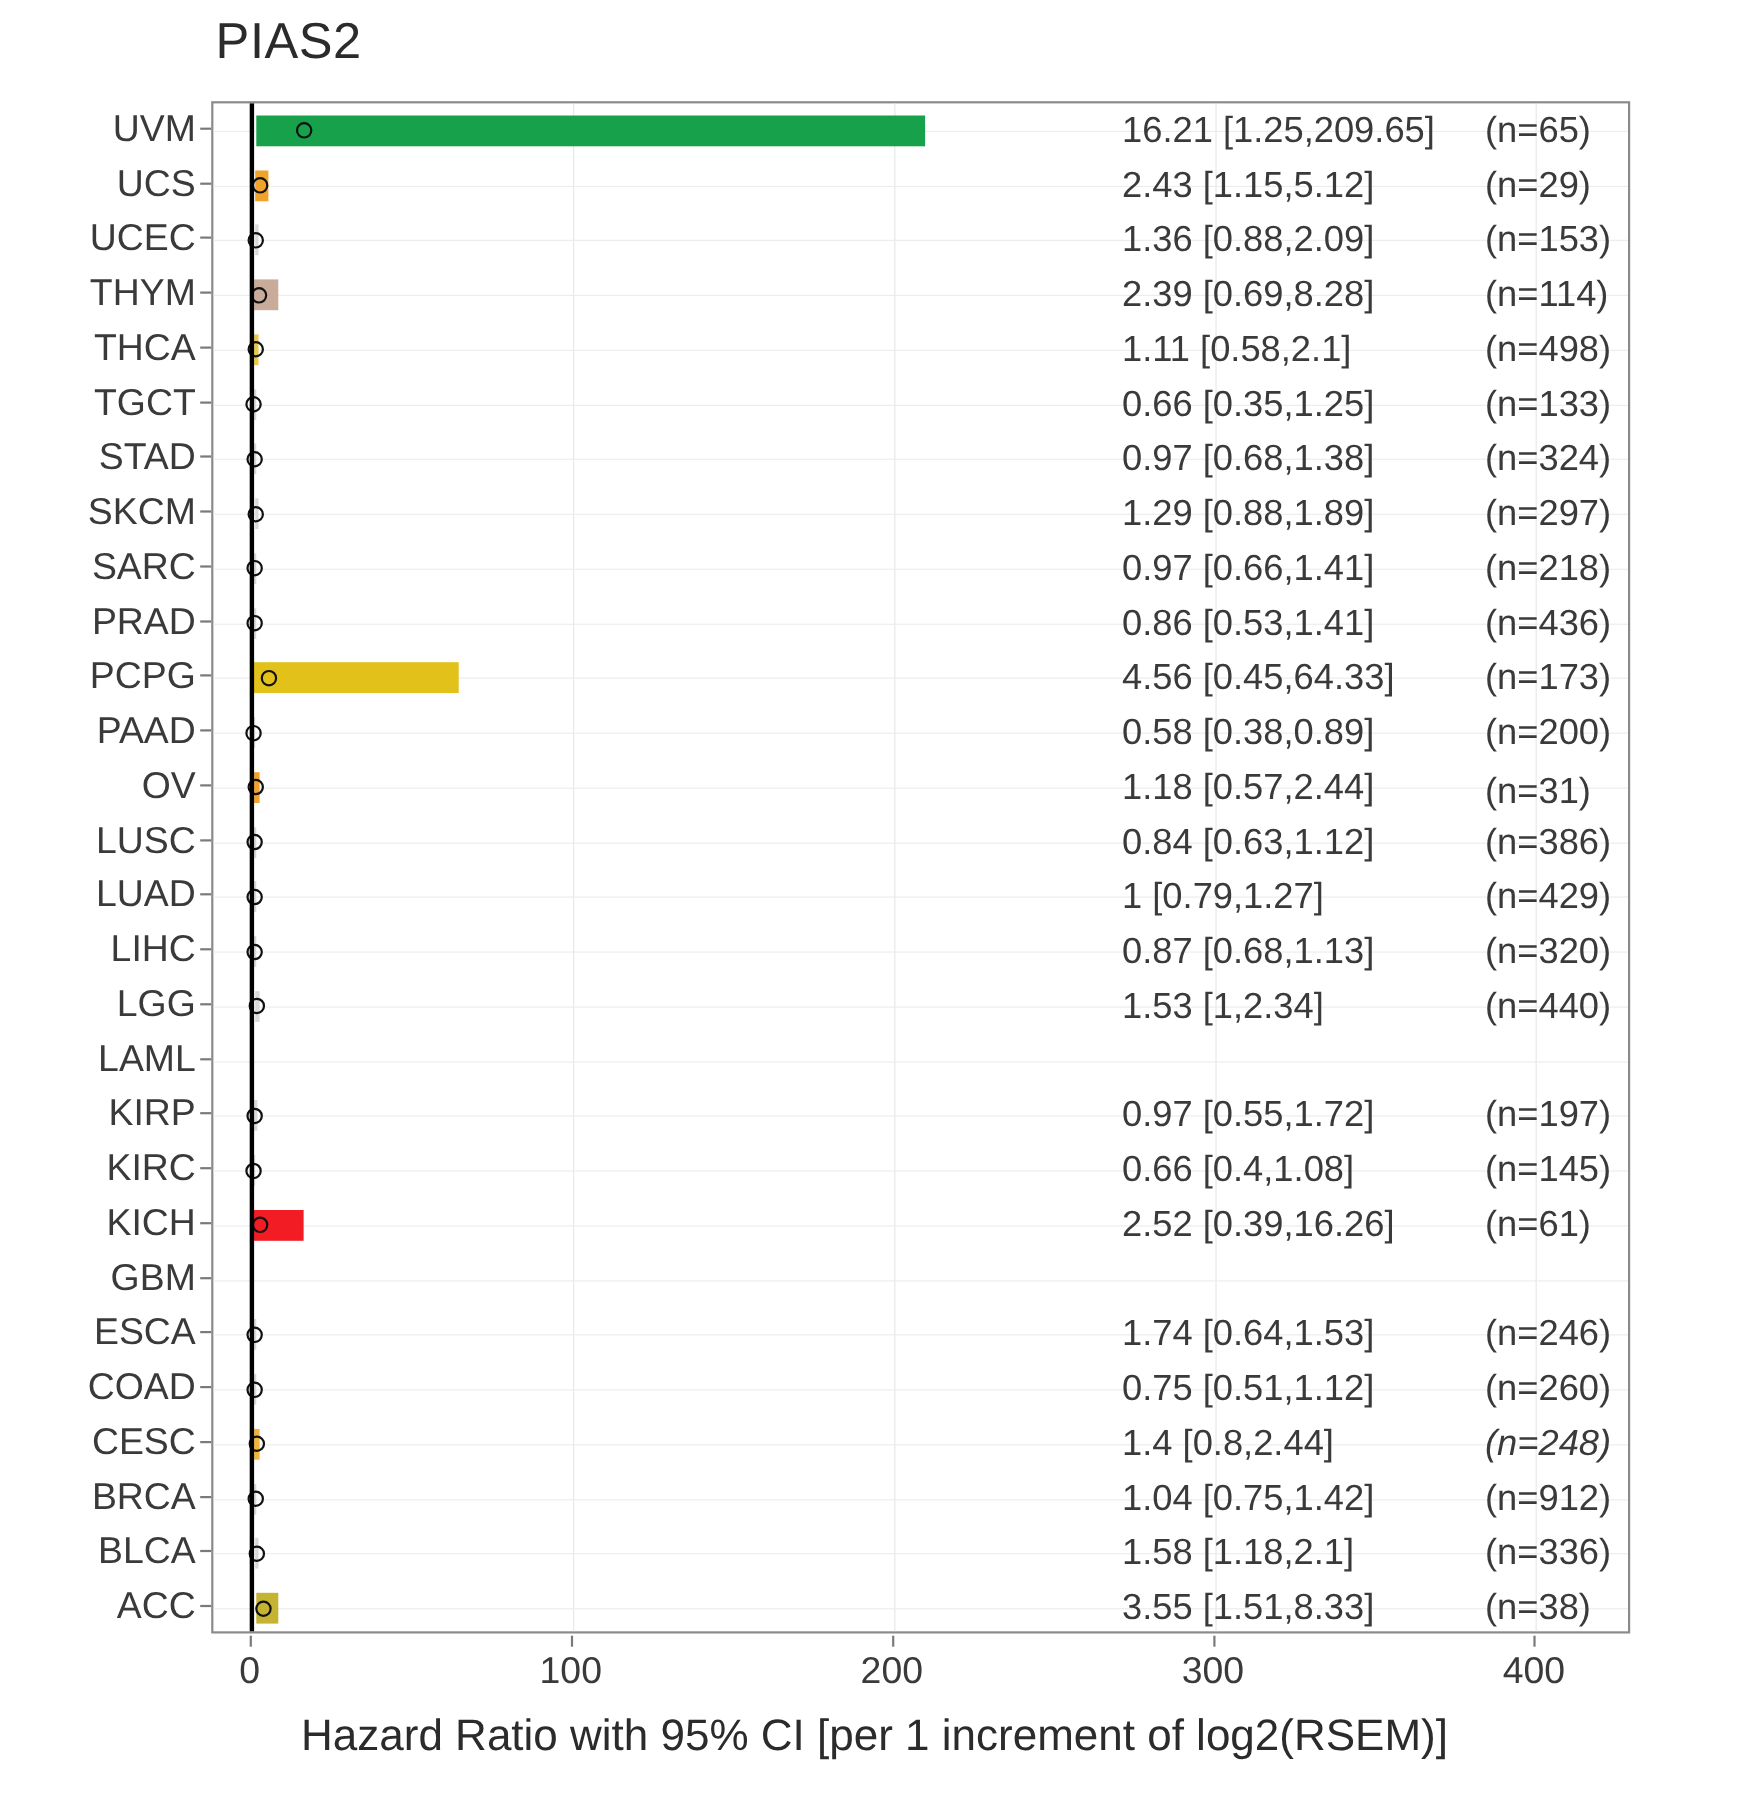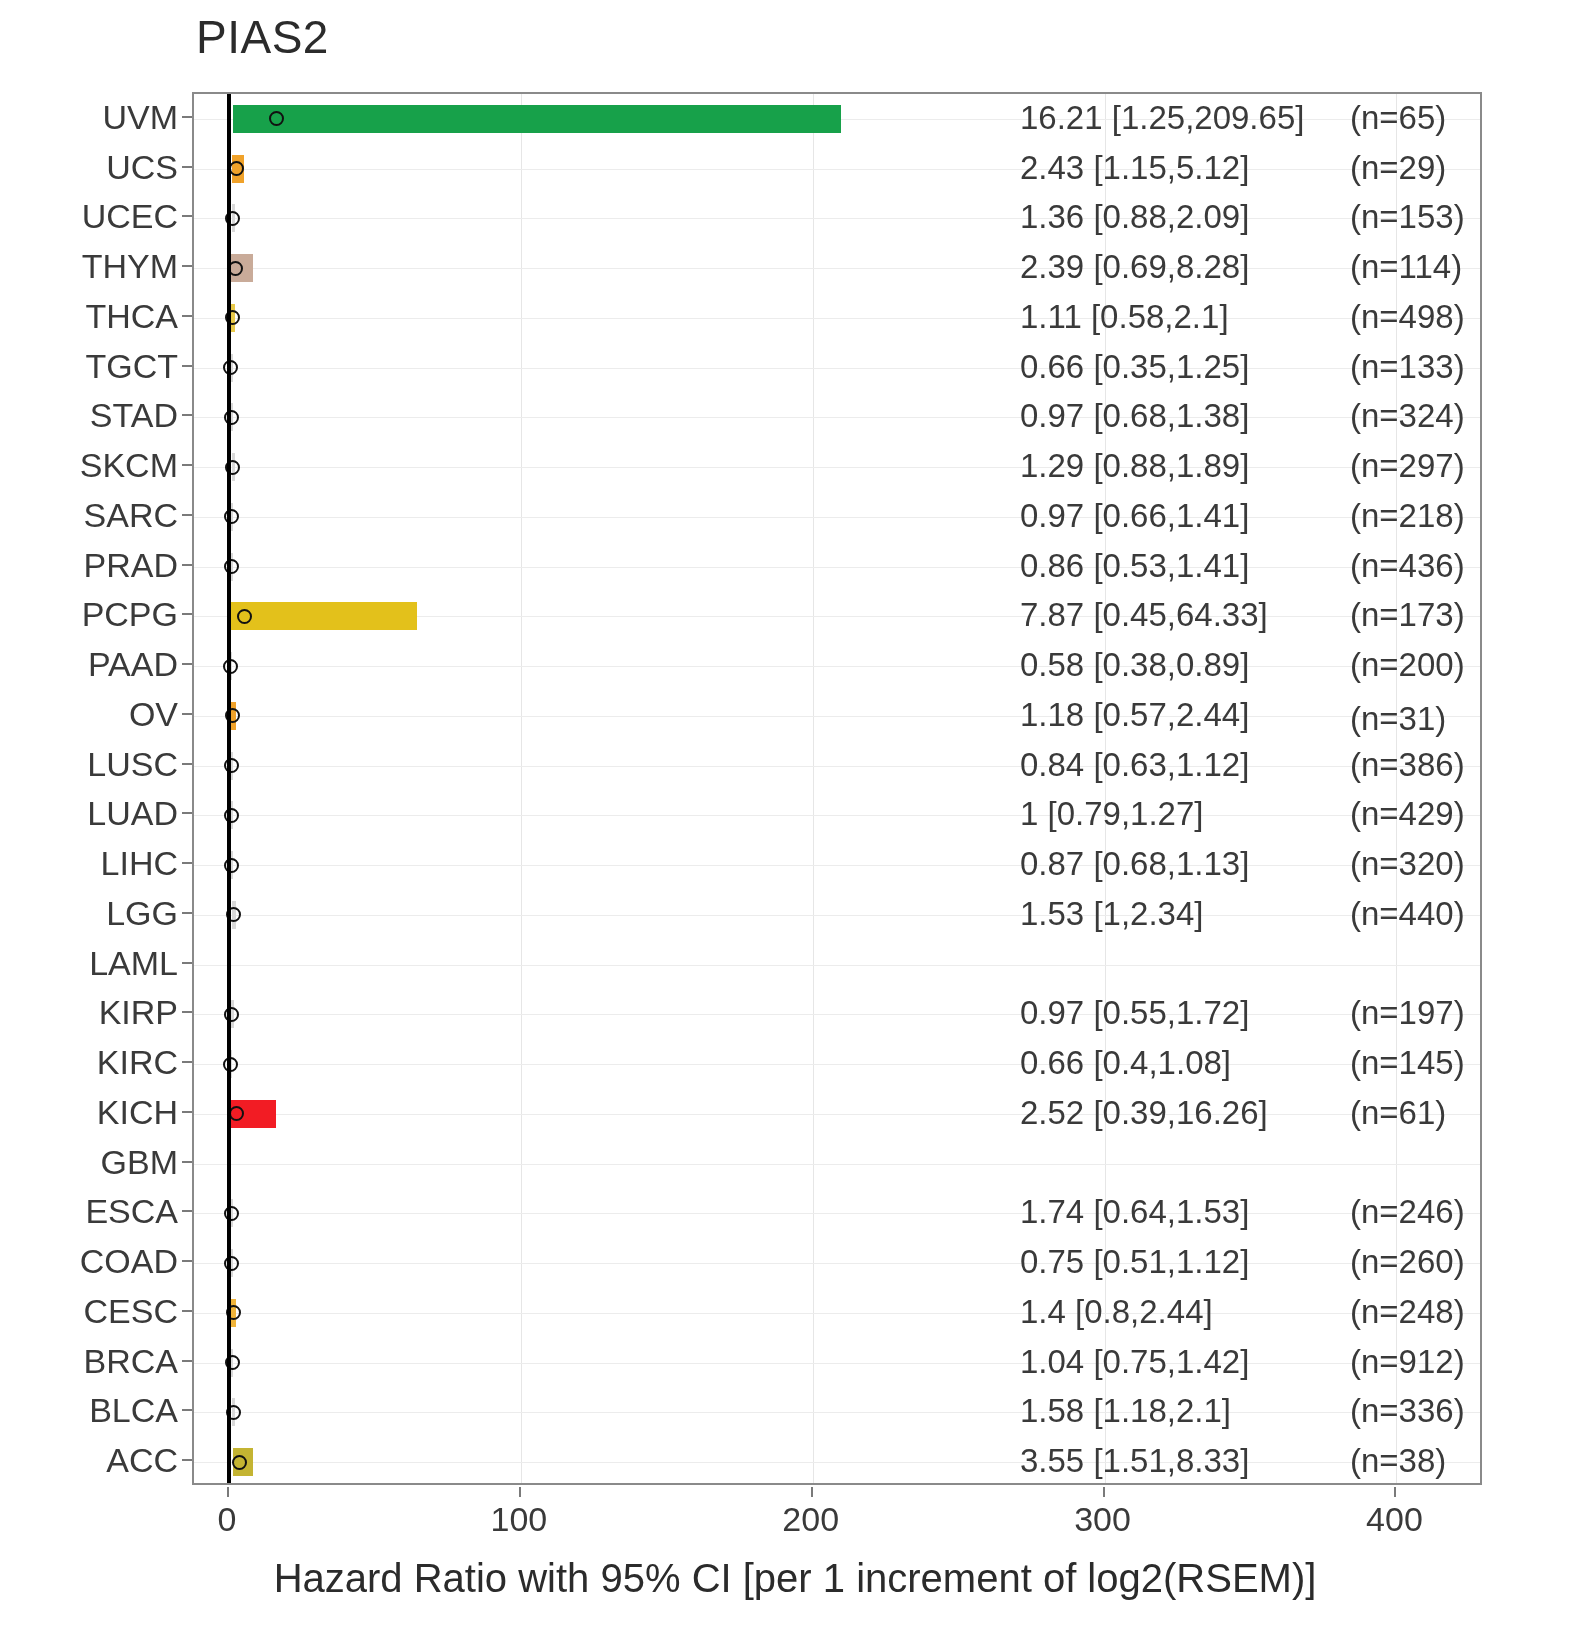--- a/index.html
+++ b/index.html
@@ -306,21 +306,21 @@
       <div class="ann-hr" style="top: 347.625px;">0.66 [0.35,1.25]</div>
       <div class="ann-n" style="top: 347.625px;">(n=133)</div>
       <div class="ann-hr" style="top: 397.375px;">0.97 [0.68,1.38]</div>
       <div class="ann-n" style="top: 397.375px;">(n=324)</div>
       <div class="ann-hr" style="top: 447.125px;">1.29 [0.88,1.89]</div>
       <div class="ann-n" style="top: 447.125px;">(n=297)</div>
       <div class="ann-hr" style="top: 496.875px;">0.97 [0.66,1.41]</div>
       <div class="ann-n" style="top: 496.875px;">(n=218)</div>
       <div class="ann-hr" style="top: 546.625px;">0.86 [0.53,1.41]</div>
       <div class="ann-n" style="top: 546.625px;">(n=436)</div>
-      <div class="ann-hr" style="top: 596.375px;">7.87 [0.45,64.33]</div>
+      <div class="ann-hr" style="top: 596.375px;">4.56 [0.45,64.33]</div>
       <div class="ann-n" style="top: 596.375px;">(n=173)</div>
       <div class="ann-hr" style="top: 646.125px;">0.58 [0.38,0.89]</div>
       <div class="ann-n" style="top: 646.125px;">(n=200)</div>
       <div class="ann-hr" style="top: 695.875px;">1.18 [0.57,2.44]</div>
       <div class="ann-n" style="top: 700px;">(n=31)</div>
       <div class="ann-hr" style="top: 745.625px;">0.84 [0.63,1.12]</div>
       <div class="ann-n" style="top: 745.625px;">(n=386)</div>
       <div class="ann-hr" style="top: 795.375px;">1 [0.79,1.27]</div>
       <div class="ann-n" style="top: 795.375px;">(n=429)</div>
       <div class="ann-hr" style="top: 845.125px;">0.87 [0.68,1.13]</div>
@@ -331,21 +331,21 @@
       <div class="ann-n" style="top: 994.375px;">(n=197)</div>
       <div class="ann-hr" style="top: 1044.12px;">0.66 [0.4,1.08]</div>
       <div class="ann-n" style="top: 1044.12px;">(n=145)</div>
       <div class="ann-hr" style="top: 1093.88px; text-align: right;">2.52 [0.39,16.26]</div>
       <div class="ann-n" style="top: 1093.88px;">(n=61)</div>
       <div class="ann-hr" style="top: 1193.38px;">1.74 [0.64,1.53]</div>
       <div class="ann-n" style="top: 1193.38px;">(n=246)</div>
       <div class="ann-hr" style="top: 1243.12px;">0.75 [0.51,1.12]</div>
       <div class="ann-n" style="top: 1243.12px;">(n=260)</div>
       <div class="ann-hr" style="top: 1292.88px;">1.4 [0.8,2.44]</div>
-      <div class="ann-n" style="top: 1292.88px;">(n=248)</div>
+      <div class="ann-n" style="top: 1292.88px; font-style: italic;">(n=248)</div>
       <div class="ann-hr" style="top: 1342.62px;">1.04 [0.75,1.42]</div>
       <div class="ann-n" style="top: 1342.62px;">(n=912)</div>
       <div class="ann-hr" style="top: 1392.38px;">1.58 [1.18,2.1]</div>
       <div class="ann-n" style="top: 1392.38px;">(n=336)</div>
       <div class="ann-hr" style="top: 1442.12px;">3.55 [1.51,8.33]</div>
       <div class="ann-n" style="top: 1442.12px;">(n=38)</div>
     </div>
   <div id="x-axis">
       <div class="tick-x" style="left: 227.023px;"></div>
       <div class="x-tick-label" style="left: 227.023px;">0</div>

